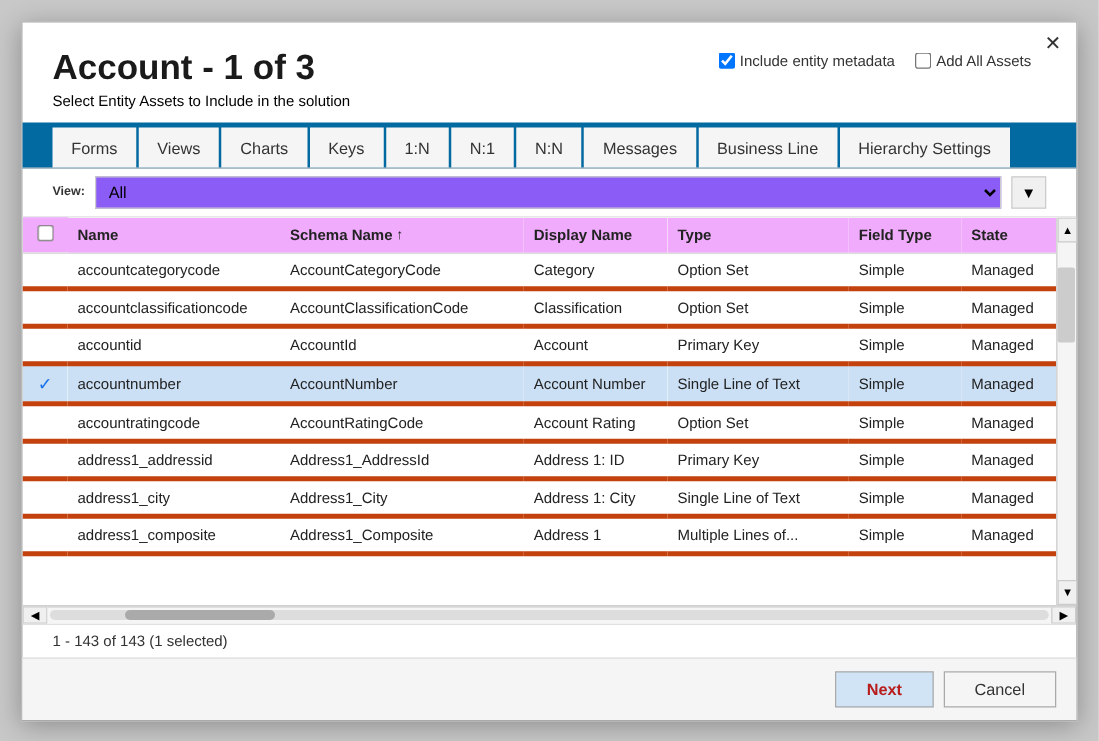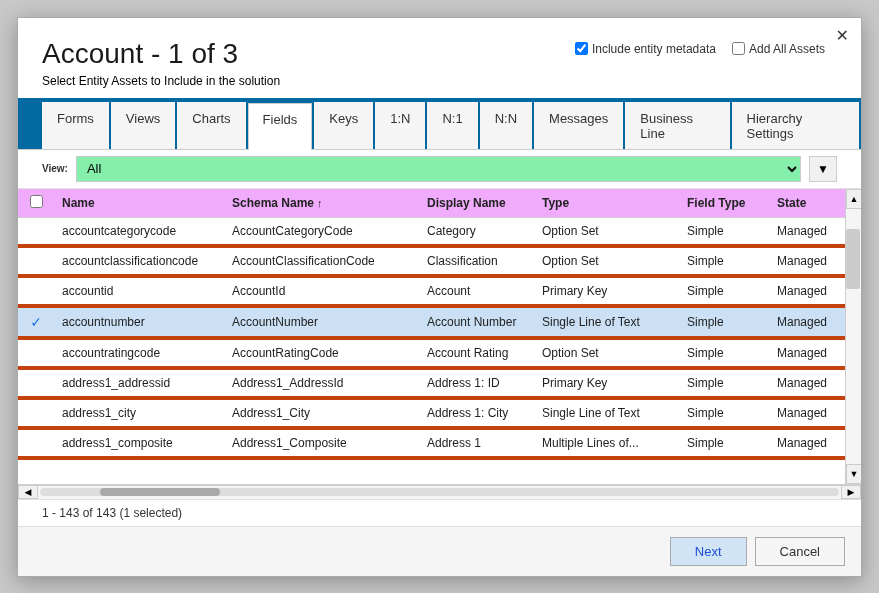--- a/index.html
+++ b/index.html
@@ -32,21 +32,21 @@
       background: none;
       border: none;
       line-height: 1;
     }
     .dialog-header {
       padding: 20px 24px 10px 24px;
       border-bottom: none;
     }
     .dialog-title {
       font-size: 28px;
-      font-weight: 400;
+      font-weight: 700;
       color: #1a1a1a;
       margin-bottom: 4px;
     }
     .dialog-subtitle {
       font-size: 12px;
       color: #000000;
     }
     .header-options {
       position: absolute;
       top: 24px;
@@ -99,21 +99,21 @@
       color: #333;
       font-weight: 600;
       text-align: center;
     }
     .view-select {
       flex: 1;
       border: 1px solid #ccc;
       padding: 3px 6px;
       font-size: 13px;
       height: 26px;
-      background: #86efac;
+      background: #8b5cf6;
     }
     .view-dropdown-btn {
       border: 1px solid #ccc;
       background: #f0f0f0;
       width: 28px;
       height: 26px;
       display: flex;
       align-items: center;
       justify-content: center;
       cursor: pointer;
@@ -264,21 +264,22 @@
       background: #f5f5f5;
     }
     .btn {
       padding: 6px 24px;
       font-size: 13px;
       cursor: pointer;
       border: 1px solid #aaa;
     }
     .btn-primary {
       background: #d0e4f5;
-      color: #1d4ed8;
+      color: #b91c1c;
+      font-weight: bold;
     }
     .btn-secondary {
       background: #f5f5f5;
       color: #333;
     }
     .sort-arrow {
       font-size: 11px;
       margin-left: 3px;
     }
     input[type="checkbox"] {
@@ -308,21 +309,20 @@
         <input type="checkbox" style="">
         <span>Add All Assets</span>
       </label>
     </div>
   </div>
 
   <div class="tabs-bar" id="tabs-bar">
       <div class="tab">Forms</div>
       <div class="tab">Views</div>
       <div class="tab">Charts</div>
-      <div class="tab active">Fields</div>
       <div class="tab">Keys</div>
       <div class="tab">1:N</div>
       <div class="tab">N:1</div>
       <div class="tab">N:N</div>
       <div class="tab">Messages</div>
       <div class="tab">Business Line</div>
       <div class="tab">Hierarchy Settings</div>
     </div>
 
   <div class="view-bar">

